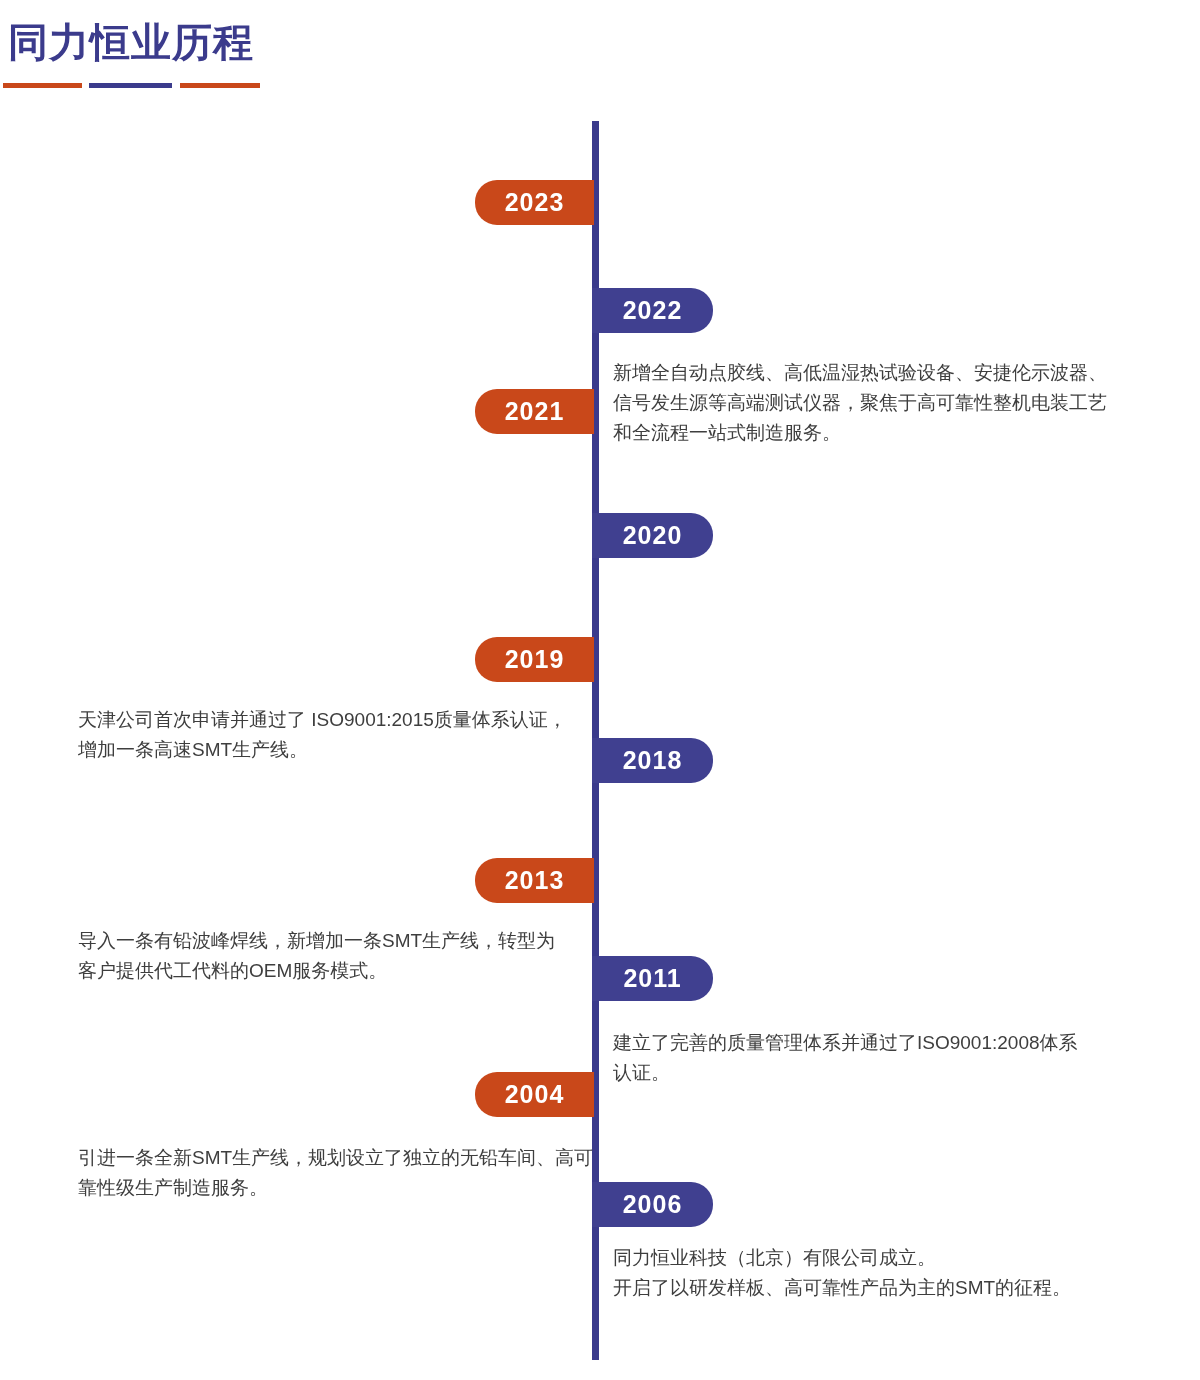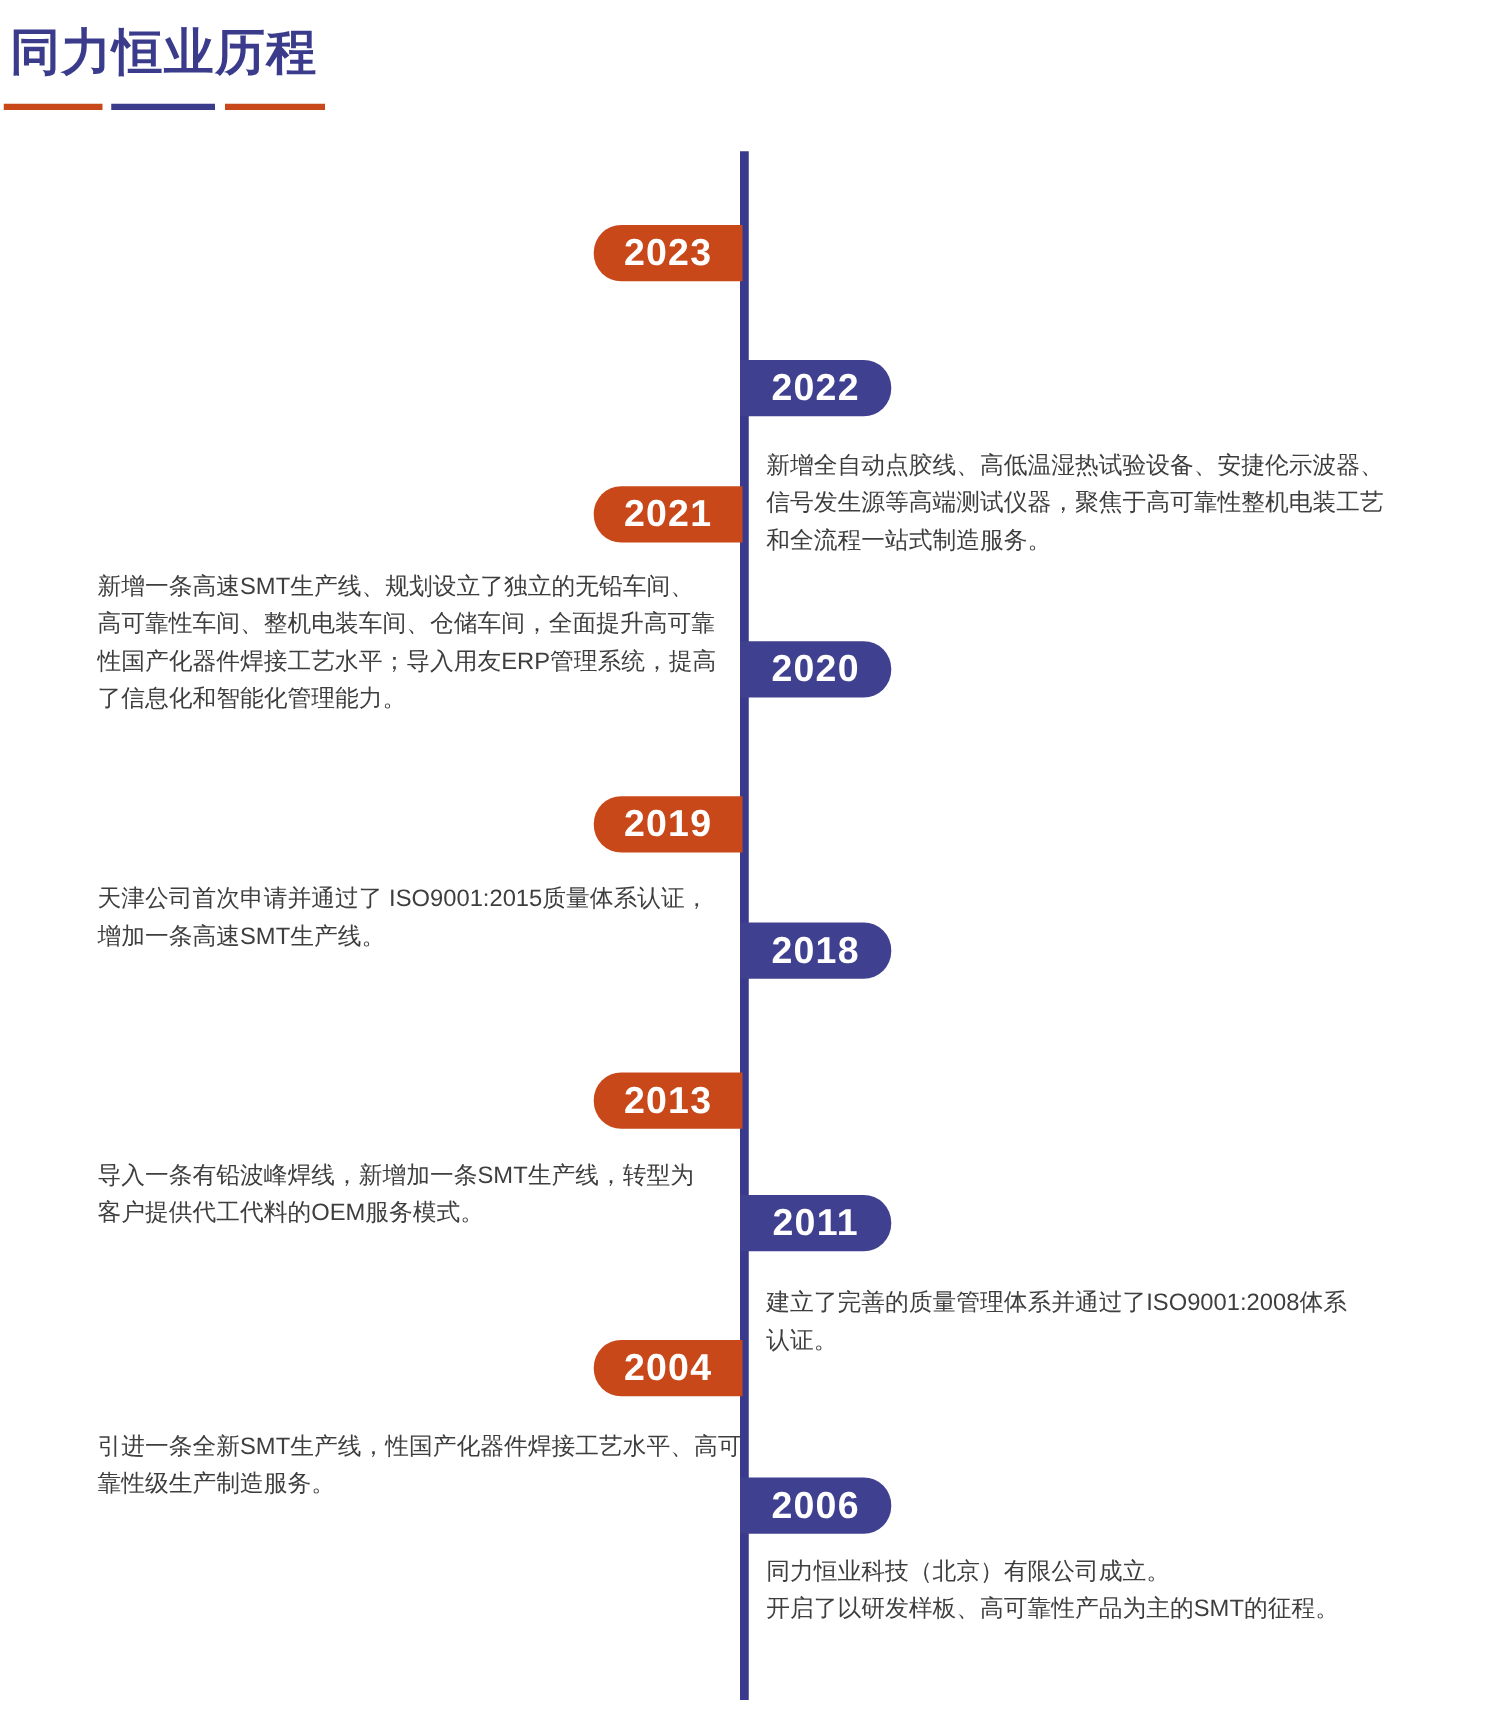--- a/index.html
+++ b/index.html
@@ -44,21 +44,21 @@
   }
 
   
   .badge {
     position: absolute;
     height: 45px;
     display: flex;
     align-items: center;
     justify-content: center;
     color: #ffffff;
-    font-size: 30px;
+    font-size: 25px;
     font-weight: 700;
     letter-spacing: 1px;
     z-index: 2;
   }
   .badge.left {
     left: 475px;
     width: 119px;
     background: #c9481a;
     border-radius: 22px 0 0 22px;
   }
@@ -99,24 +99,20 @@
   <div class="badge right" style="top:288px">
     <span>2022</span>
   </div>
   <div class="para right" style="top:358px">新增全自动点胶线、高低温湿热试验设备、安捷伦示波器、
 信号发生源等高端测试仪器，聚焦于高可靠性整机电装工艺
 和全流程一站式制造服务。</div>
 
   <div class="badge left" style="top:389px">
     <span>2021</span>
   </div>
-  <div class="para left" style="top:455px">新增一条高速SMT生产线、规划设立了独立的无铅车间、
-高可靠性车间、整机电装车间、仓储车间，全面提升高可靠
-性国产化器件焊接工艺水平；导入用友ERP管理系统，提高
-了信息化和智能化管理能力。</div>
 
   <div class="badge right" style="top:513px">
     <span>2020</span>
   </div>
 
   <div class="badge left" style="top:637px">
     <span>2019</span>
   </div>
   <div class="para left" style="top:705px">天津公司首次申请并通过了 ISO9001:2015质量体系认证，
 增加一条高速SMT生产线。</div>
@@ -133,21 +129,21 @@
 
   <div class="badge right" style="top:956px">
     <span>2011</span>
   </div>
   <div class="para right" style="top:1028px">建立了完善的质量管理体系并通过了ISO9001:2008体系
 认证。</div>
 
   <div class="badge left" style="top:1072px">
     <span>2004</span>
   </div>
-  <div class="para left" style="top:1143px">引进一条全新SMT生产线，性国产化器件焊接工艺水平、高可
+  <div class="para left" style="top:1143px">引进一条全新SMT生产线，规划设立了独立的无铅车间、高可
 靠性级生产制造服务。</div>
 
   <div class="badge right" style="top:1182px">
     <span>2006</span>
   </div>
   <div class="para right" style="top:1243px">同力恒业科技（北京）有限公司成立。
 开启了以研发样板、高可靠性产品为主的SMT的征程。</div>
 
 </div>
 

